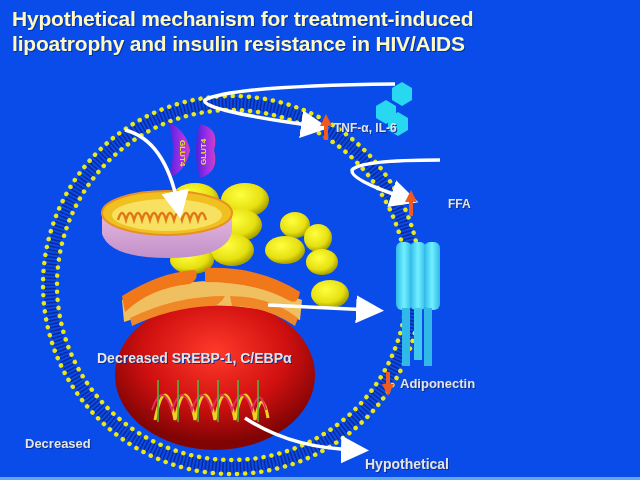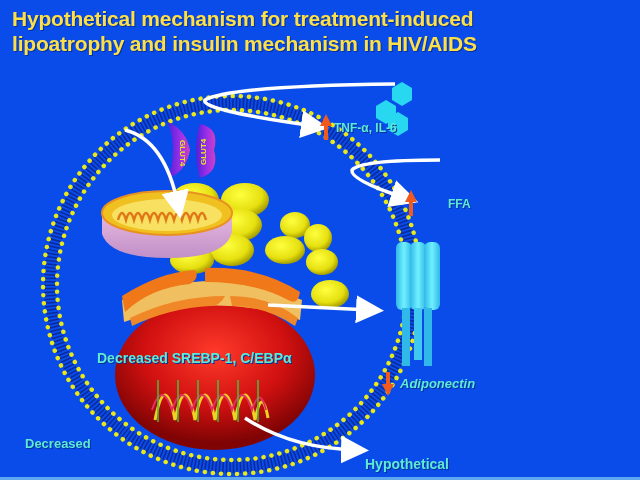--- a/index.html
+++ b/index.html
@@ -10,39 +10,39 @@
       position: relative;
     }
     #slide {
       position: absolute; left: 0; top: 0; width: 640px; height: 480px;
       background: #0a4ce9;
       box-sizing: border-box;
       border-bottom: 3px solid #5fa8f0;
     }
     .title {
       position: absolute; left: 12px; top: 6px; width: 620px;
-      color: #fde047; font-weight: bold; font-size: 21px; line-height: 25px;
+      color: #fef9c3; font-weight: bold; font-size: 21px; line-height: 25px;
       letter-spacing: -0.2px;
       text-shadow: 1px 1px 0 #06309a;
     }
     .label {
-      position: absolute; color: #5eead4; font-weight: bold;
+      position: absolute; color: #e5e5e5; font-weight: bold;
       font-size: 13px; white-space: nowrap;
       text-shadow: 1px 1px 0 #06309a;
     }
     svg#diagram { position: absolute; left: 0; top: 0; }
   </style>
 </head>
 <body>
 
 <div id="slide">
 
   <div class="title">
     <div>Hypothetical mechanism for treatment-induced</div>
-    <div>lipoatrophy and insulin mechanism in HIV/AIDS</div>
+    <div>lipoatrophy and insulin resistance in HIV/AIDS</div>
   </div>
 
   <svg id="diagram" width="640" height="480" viewBox="0 0 640 480">
     <defs>
       <radialGradient id="nucGrad" cx="50%" cy="35%" r="60%">
         <stop offset="0%" stop-color="#ff3a2a"></stop>
         <stop offset="60%" stop-color="#d01010"></stop>
         <stop offset="100%" stop-color="#800404"></stop>
       </radialGradient>
       <radialGradient id="fatGrad" cx="40%" cy="35%" r="65%">
@@ -153,17 +153,17 @@
       <g>
         <rect x="386" y="372" width="4" height="14" fill="#f05a1e"></rect>
         <polygon points="382,384 388,396 394,384" fill="#f05a1e"></polygon>
       </g>
     </g>
   </svg>
 
   <div class="label" style="left:334px; top:121px; font-size:12px;">TNF-α, IL-6</div>
   <div class="label" style="left:418px; top:197px; font-size:12px;margin-left:30px;">FFA</div>
   <div class="label" style="left:97px; top:350px; font-size:14px;">Decreased SREBP-1, C/EBPα</div>
-  <div class="label" style="left:400px; top:376px; font-size:13px;font-style:italic;">Adiponectin</div>
+  <div class="label" style="left:400px; top:376px; font-size:13px;">Adiponectin</div>
   <div class="label" style="left:25px; top:436px; font-size:13px;">Decreased</div>
   <div class="label" style="left:365px; top:456px; font-size:14px;">Hypothetical</div>
 
 </div>
 
 </body></html>

